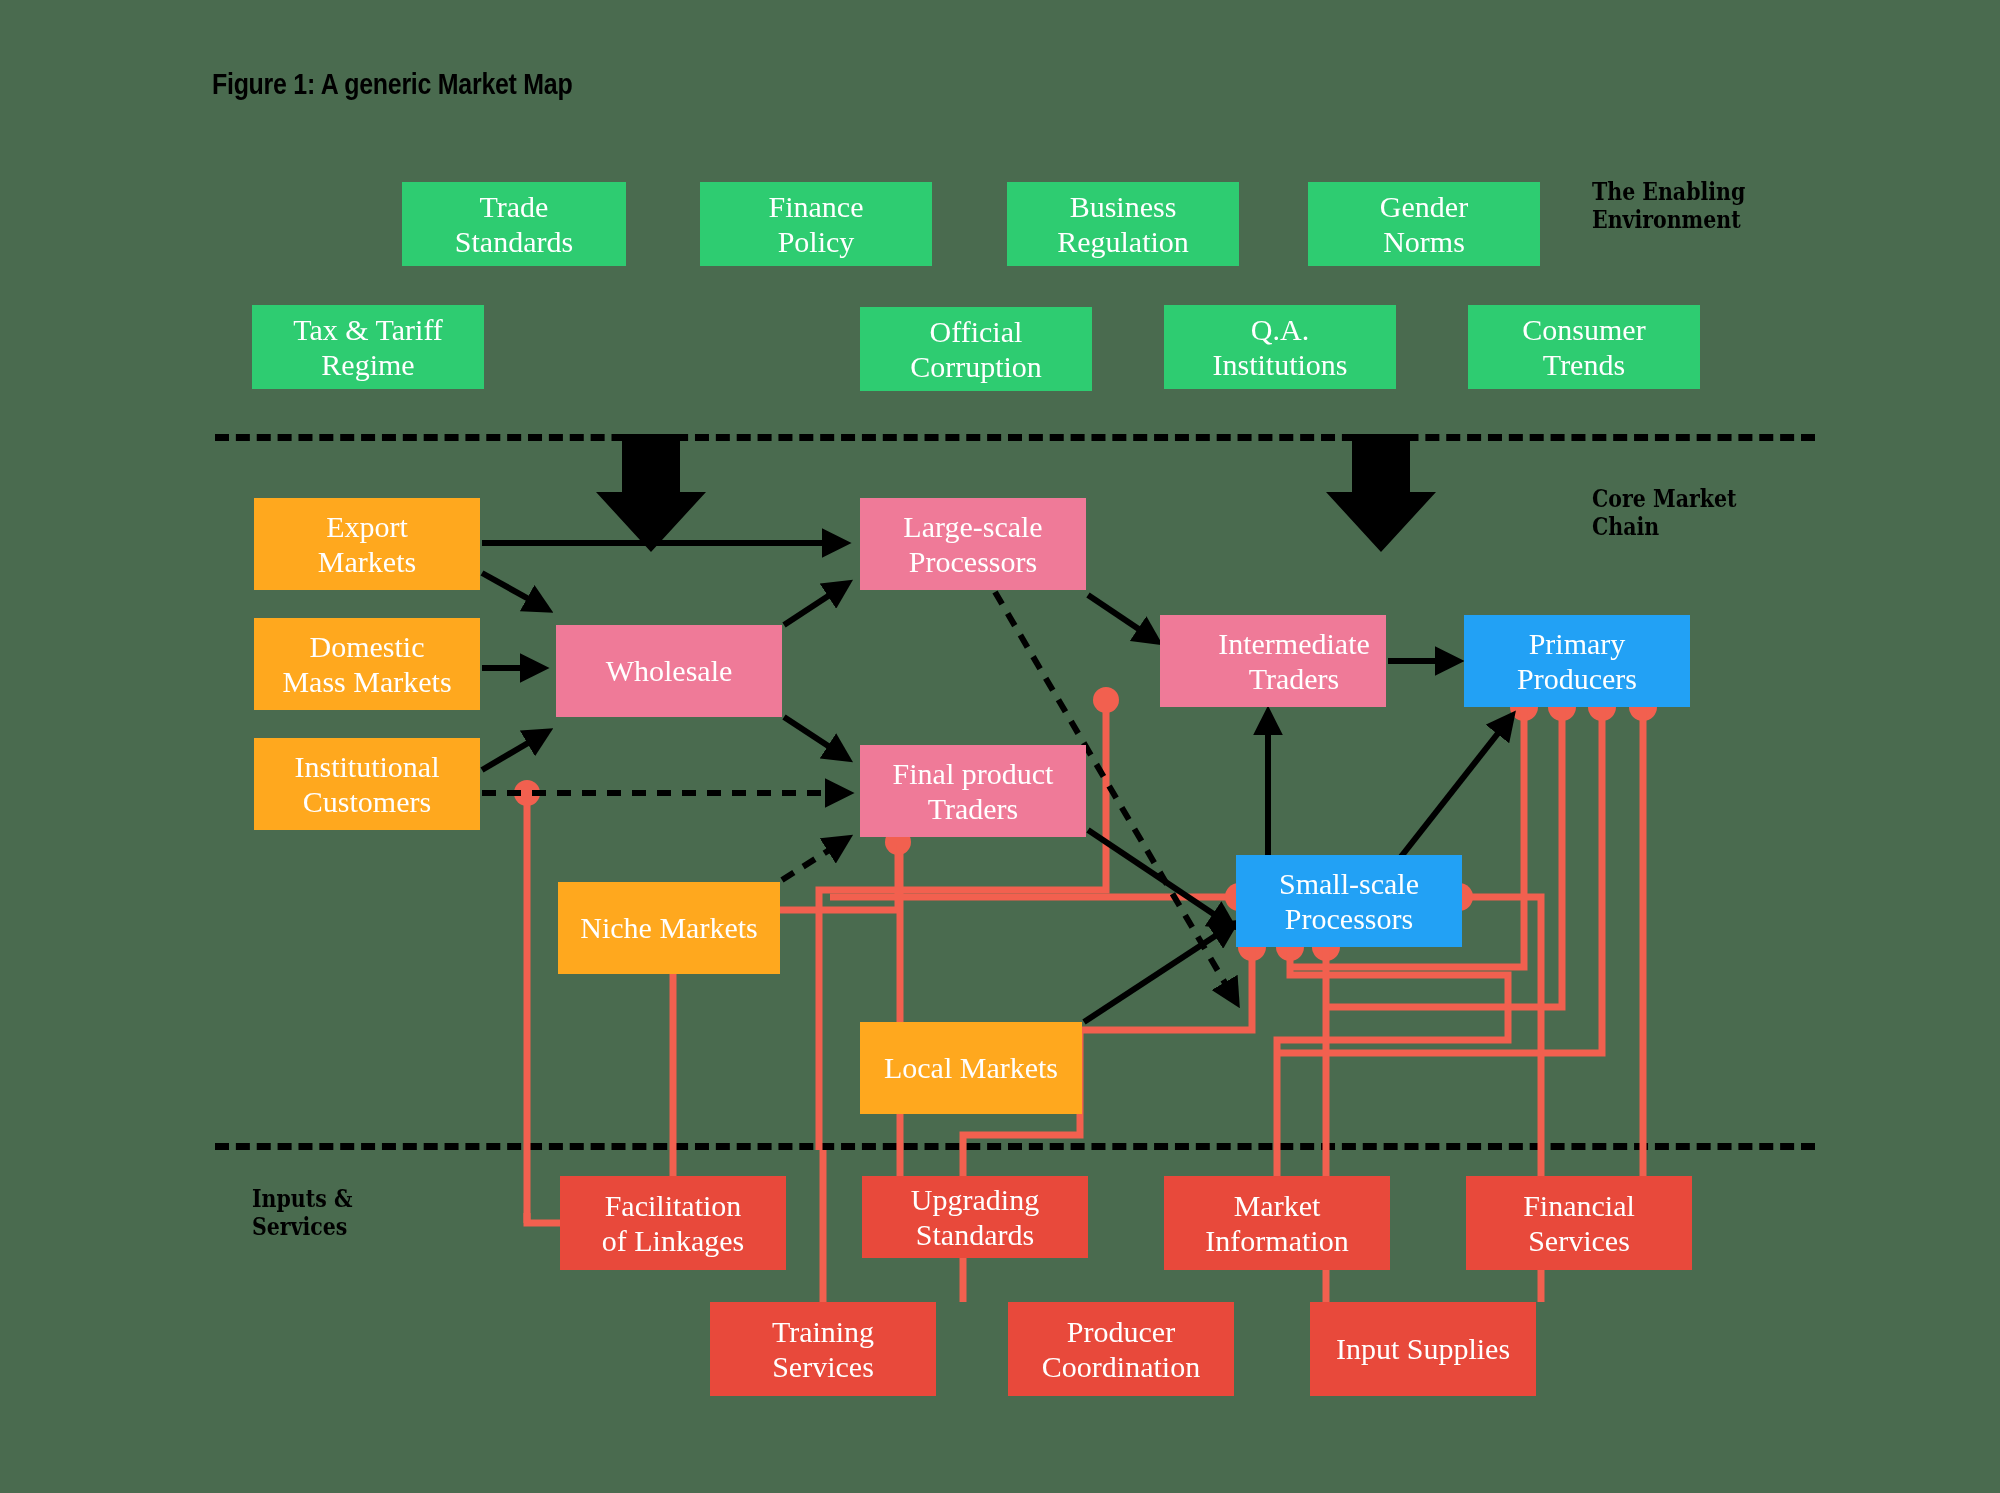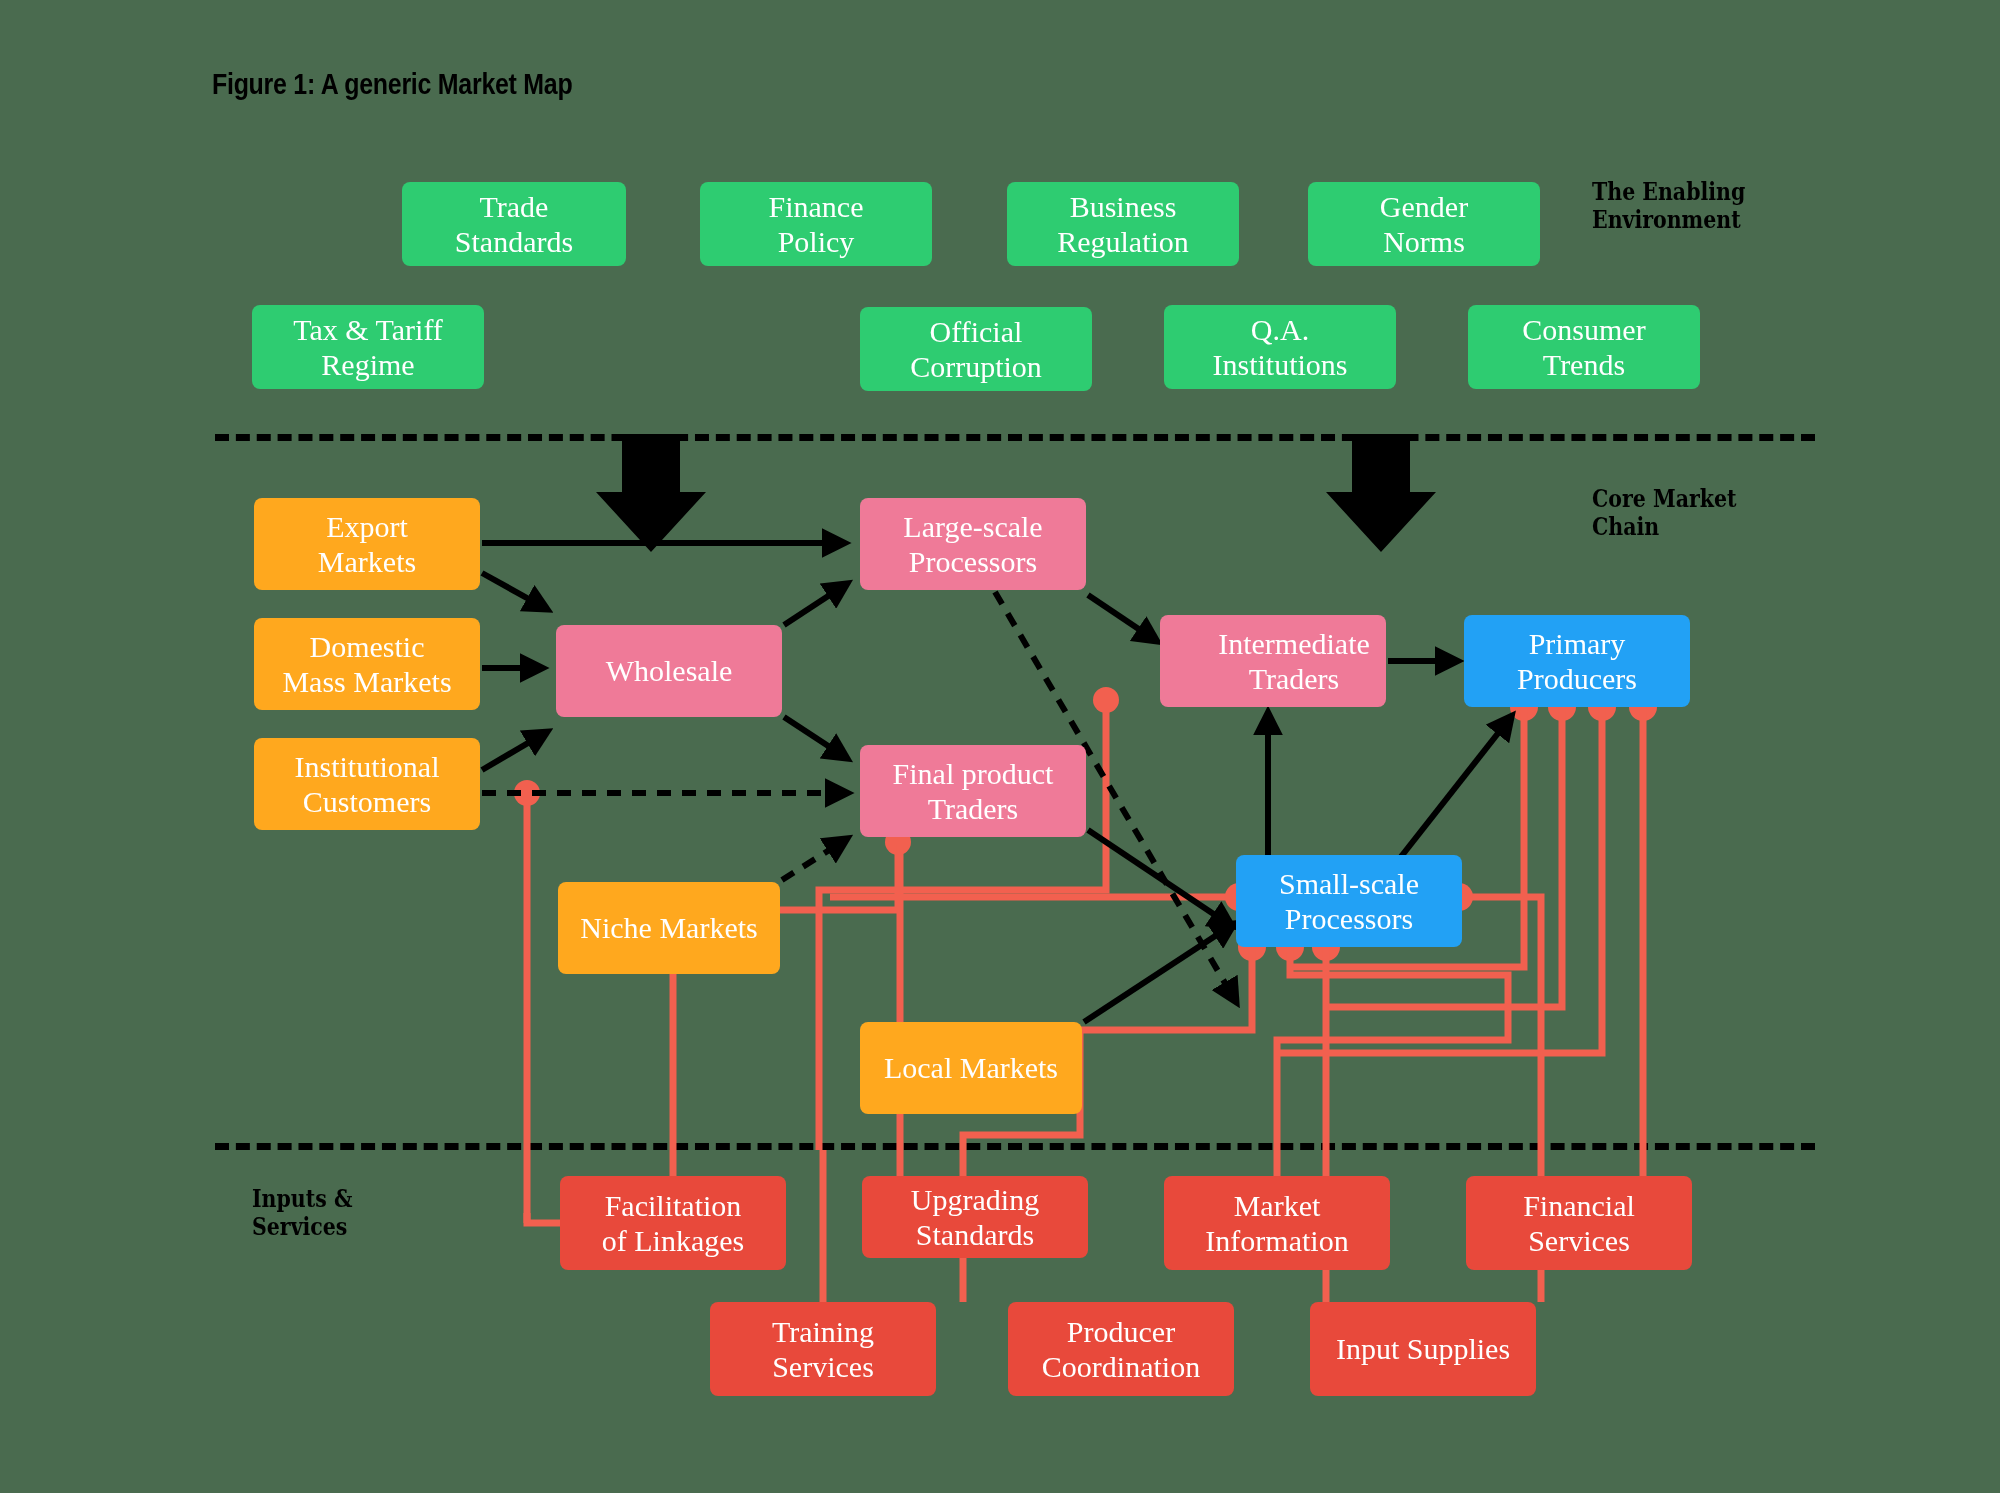--- a/index.html
+++ b/index.html
@@ -43,21 +43,20 @@
     justify-content:center;
     text-align:center;
     color:#ffffff;
     font-family:"Liberation Serif", serif;
     font-size:30px;
     line-height:1.18;
     box-sizing:border-box;
     padding:2px 6px;
     white-space:pre-line;
     z-index:6;
-    border-radius:8px;
   }
   .n-green{background:#2ecc71;}
   .n-orange{background:#ffa81e;}
   .n-pink{background:#ef7a98;}
   .n-blue{background:#22a1f5;}
   .n-red{background:#e8493b;}
 
   .divider{
     position:absolute;
     height:0;

